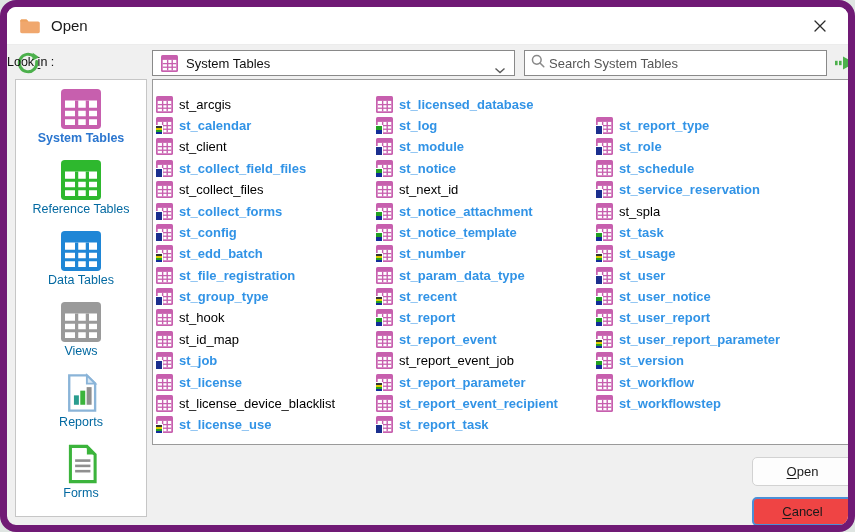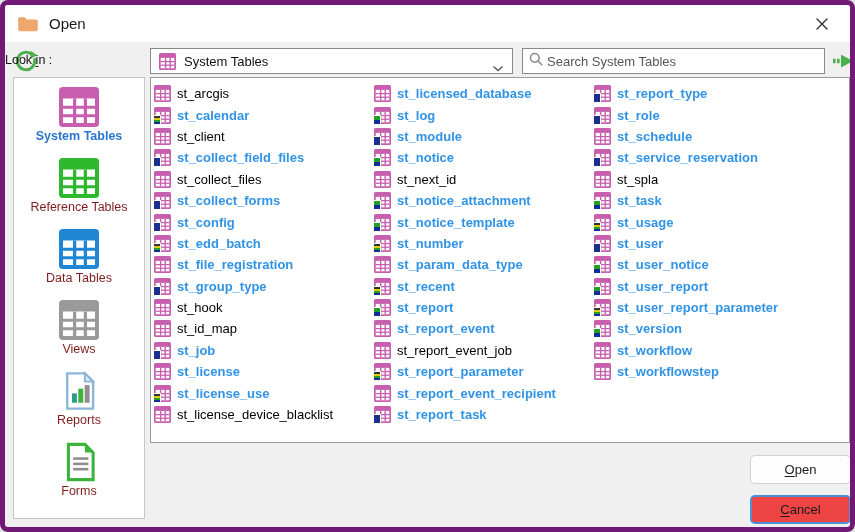--- a/index.html
+++ b/index.html
@@ -1,16 +1,16 @@
 <!DOCTYPE html>
 <html><head>
 <meta charset="utf-8">
 <style>
   html,body{margin:0;padding:0;width:855px;height:532px;overflow:hidden;background:#dfe5e2;}
-  .dialog{position:absolute;inset:0;background:#f0f0f0;border:5px solid #701a75;border-radius:8px;
+  .dialog{position:absolute;inset:0;background:#f0f0f0;border:7px solid #701a75;border-radius:16px;
           overflow:hidden;font-family:"Liberation Sans",sans-serif;box-sizing:border-box;}
   
   .titlebar{position:absolute;left:0;top:0;right:0;height:38px;background:#ffffff;
             border-bottom:1px solid #ececec;display:flex;align-items:center;padding:0 12px;box-sizing:border-box;}
   .title-icon svg{width:22px;height:17px;display:block;}
   .title-text{margin-left:10px;font-size:15px;color:#1a1a1a;}
   .close-btn{margin-left:auto;width:32px;height:30px;display:flex;align-items:center;justify-content:center;cursor:pointer;}
   .close-btn svg{width:14px;height:14px;}
   
   .refresh-btn{position:absolute;left:7px;top:42px;width:30px;height:28px;cursor:pointer;}
@@ -29,25 +29,25 @@
   .searchbox input{border:none;outline:none;flex:1;min-width:0;font-size:13px;color:#0f766e;background:transparent;
                    font-family:"Liberation Sans",sans-serif;padding:0 0 0 2px;}
   .searchbox input::placeholder{color:#565656;opacity:1;}
   .search-go{position:absolute;left:827px;top:46px;width:24px;height:20px;cursor:pointer;}
   .search-go svg{width:24px;height:20px;}
   
   .sidepanel{position:absolute;left:8px;top:72px;width:132px;bottom:8px;background:#fff;border:1px solid #c6c6c6;
              box-sizing:border-box;display:flex;flex-direction:column;align-items:center;padding-top:9px;gap:15px;overflow:hidden;}
   .side-item{display:flex;flex-direction:column;align-items:center;cursor:pointer;width:100%;}
   .side-item .side-icon svg{width:42px;height:40px;display:block;}
-  .side-label{font-size:12.5px;color:#7f1d1d;margin-top:2px;}
+  .side-label{font-size:12.5px;color:#0369a1;margin-top:2px;}
   .side-label.selected{color:#2b76cf;font-weight:700;}
   
   .listpanel{position:absolute;left:145px;top:72px;width:700px;height:366px;background:#fff;border:1px solid #9a9a9a;
-             box-sizing:border-box;display:flex;align-items:flex-start;padding:5px 0 0 3px;overflow:hidden;}
+             box-sizing:border-box;display:flex;align-items:center;padding:5px 0 0 3px;overflow:hidden;}
   .list-col{width:220px;flex:0 0 auto;display:flex;flex-direction:column;}
   .row{display:flex;align-items:center;height:21.4px;gap:6px;cursor:pointer;white-space:nowrap;}
   .tbl-icon{position:relative;width:17px;height:17px;flex:0 0 auto;}
   .tbl-icon svg{width:17px;height:17px;display:block;}
   .badge{position:absolute;left:-1px;bottom:-1px;width:8px;height:10px;box-sizing:border-box;border:1px solid #fff;}
   .badge.multi{background:linear-gradient(to bottom,#333 0 22%,#ddcc00 22% 45%,#22a022 45% 70%,#112d99 70% 100%);}
   .badge.blue{background:#1b2f8e;}
   .badge.green{background:linear-gradient(to bottom,#22a022 0 50%,#112d99 50% 100%);}
   .row-label{font-size:13px;color:#000;}
   .row-label.link{color:#3193e6;font-weight:700;}
@@ -435,38 +435,38 @@
             <svg viewBox="0 0 16 16">
               <rect width="16" height="16" rx="1.5" fill="#c75fae"></rect>
               <rect x="1.6" y="4.6" width="12.8" height="9.8" fill="#fff"></rect>
               <g fill="#c75fae">
                 <rect x="5.6" y="4.6" width="1.3" height="9.8"></rect>
                 <rect x="9.9" y="4.6" width="1.3" height="9.8"></rect>
                 <rect x="1.6" y="7.5" width="12.8" height="1.2"></rect>
                 <rect x="1.6" y="10.9" width="12.8" height="1.2"></rect>
               </g>
             </svg>
+          </span>
+          <span class="row-label">st_license_device_blacklist</span>
+        </div>
+        <div class="row">
+          <span class="tbl-icon">
+            <svg viewBox="0 0 16 16">
+              <rect width="16" height="16" rx="1.5" fill="#c75fae"></rect>
+              <rect x="1.6" y="4.6" width="12.8" height="9.8" fill="#fff"></rect>
+              <g fill="#c75fae">
+                <rect x="5.6" y="4.6" width="1.3" height="9.8"></rect>
+                <rect x="9.9" y="4.6" width="1.3" height="9.8"></rect>
+                <rect x="1.6" y="7.5" width="12.8" height="1.2"></rect>
+                <rect x="1.6" y="10.9" width="12.8" height="1.2"></rect>
+              </g>
+            </svg>
             <span class="badge multi"></span>
           </span>
           <span class="row-label link">st_license_use</span>
-        </div>
-        <div class="row">
-          <span class="tbl-icon">
-            <svg viewBox="0 0 16 16">
-              <rect width="16" height="16" rx="1.5" fill="#c75fae"></rect>
-              <rect x="1.6" y="4.6" width="12.8" height="9.8" fill="#fff"></rect>
-              <g fill="#c75fae">
-                <rect x="5.6" y="4.6" width="1.3" height="9.8"></rect>
-                <rect x="9.9" y="4.6" width="1.3" height="9.8"></rect>
-                <rect x="1.6" y="7.5" width="12.8" height="1.2"></rect>
-                <rect x="1.6" y="10.9" width="12.8" height="1.2"></rect>
-              </g>
-            </svg>
-          </span>
-          <span class="row-label">st_license_device_blacklist</span>
         </div>
       </div>
       <div class="list-col">
         <div class="row">
           <span class="tbl-icon">
             <svg viewBox="0 0 16 16">
               <rect width="16" height="16" rx="1.5" fill="#c75fae"></rect>
               <rect x="1.6" y="4.6" width="12.8" height="9.8" fill="#fff"></rect>
               <g fill="#c75fae">
                 <rect x="5.6" y="4.6" width="1.3" height="9.8"></rect>

